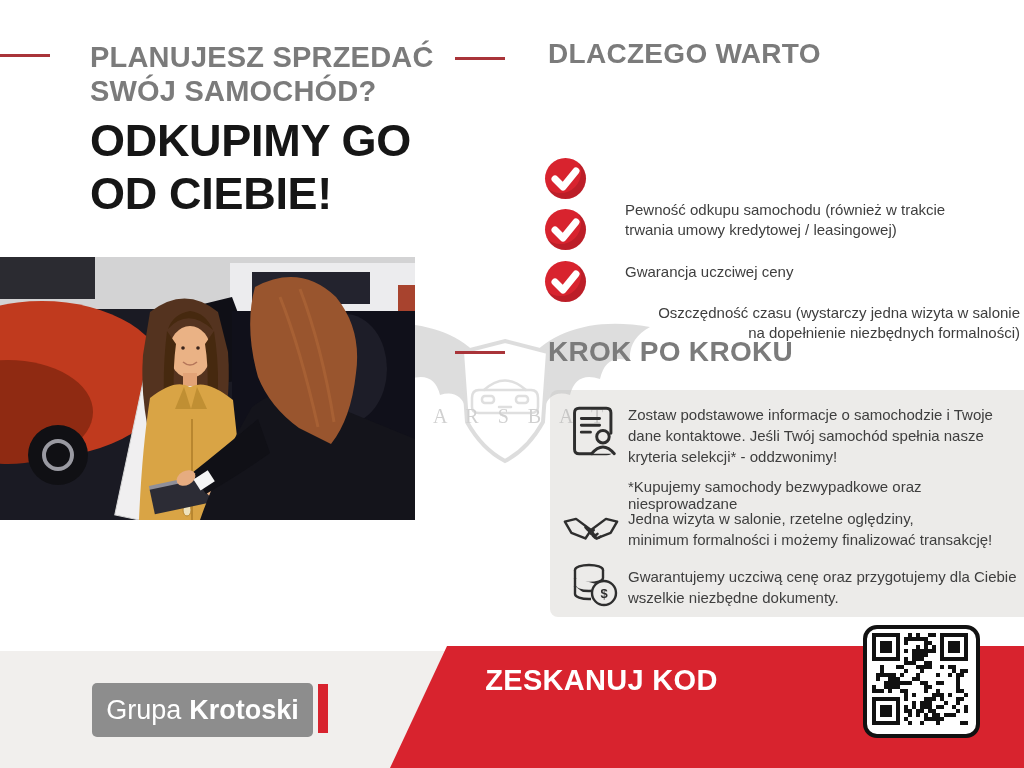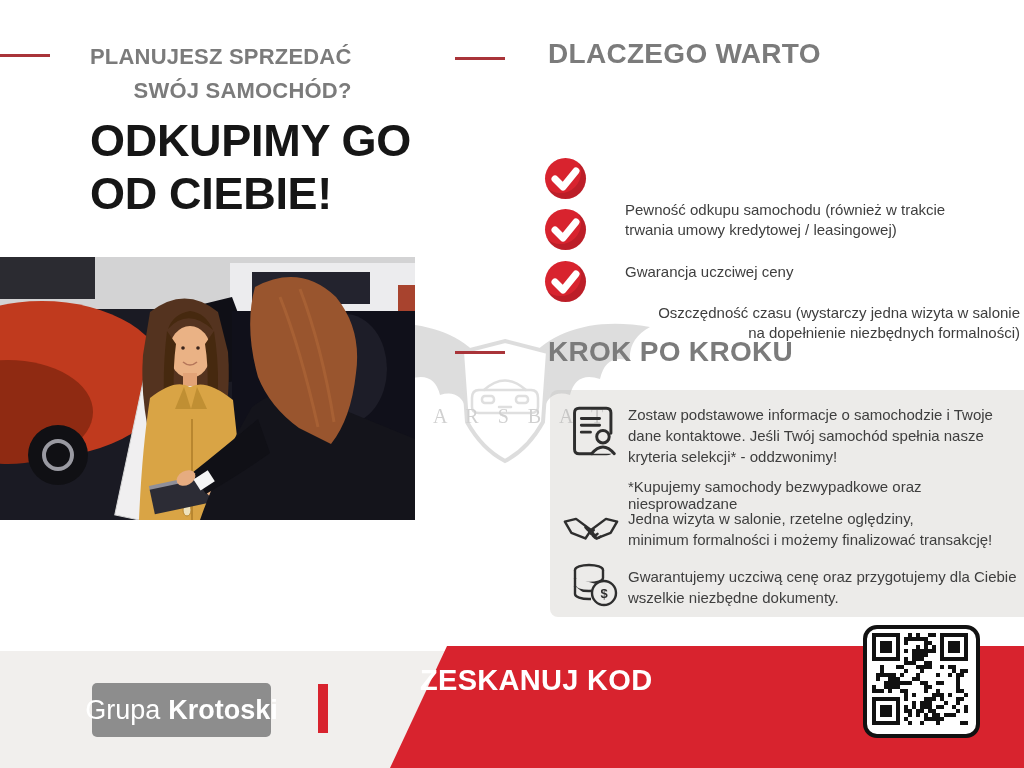--- a/index.html
+++ b/index.html
@@ -4,21 +4,21 @@
 <style>
   html,body{margin:0;padding:0;background:#e9e9e9;}
   .page{position:relative;width:1024px;height:768px;background:#ffffff;overflow:hidden;
         font-family:"Liberation Sans",sans-serif;}
   .abs{position:absolute;}
 
   
   .dash{height:3px;width:50px;background:#a93439;}
 
   
-  .subtitle{left:90px;top:40px;font-size:22px;line-height:34px;font-weight:700;color:#7b7b7b;letter-spacing:.2px;text-align:right;}
+  .subtitle{left:90px;top:40px;font-size:29px;line-height:34px;font-weight:700;color:#7b7b7b;letter-spacing:.2px;}
   .title{left:90px;top:114px;font-size:45px;line-height:53px;font-weight:800;color:#161616;letter-spacing:-.3px;}
 
   
   .benefits-heading{left:548px;top:38px;font-size:28px;line-height:31px;font-weight:700;color:#7b7b7b;letter-spacing:.3px;}
   .steps-heading{left:548px;top:336px;font-size:28px;line-height:31px;font-weight:700;color:#7b7b7b;letter-spacing:.3px;z-index:5;}
 
   
   .check{width:41px;height:41px;border-radius:50%;background:#d8232e;left:545px;z-index:5;
          box-shadow:inset -5px -6px 0 rgba(0,0,0,.13);}
   .check svg{position:absolute;left:0;top:0;}
@@ -33,31 +33,31 @@
   
   .watermark{left:352px;top:303px;z-index:3;pointer-events:none;}
 
   
   .photo{left:0;top:257px;width:415px;height:263px;z-index:4;}
 
   
   .footer-strip{left:0;top:651px;width:1024px;height:117px;background:#f1efed;z-index:4;}
   .banner{left:0;top:646px;width:1024px;height:122px;background:#d8232e;z-index:5;
           clip-path:polygon(447px 0,1024px 0,1024px 122px,390px 122px);}
-  .cta{left:420px;width:363px;text-align:left;color:#ffffff;font-weight:800;font-size:29px;
+  .cta{left:420px;width:363px;text-align:center;color:#ffffff;font-weight:800;font-size:29px;
        line-height:33px;letter-spacing:.3px;z-index:6;}
   .cta1{top:664px;} .cta2{top:697px;}
 
   
   .qr{left:863px;top:625px;width:117px;height:113px;background:#ffffff;border:4px solid #111111;
       border-radius:14px;z-index:7;box-sizing:border-box;}
   .qr svg{position:absolute;left:5px;top:4px;}
 
   
-  .brand-plate{left:92px;top:683px;width:179px;height:54px;background:#8d8d8d;border-radius:5px;
+  .brand-plate{left:92px;top:683px;width:221px;height:54px;background:#8d8d8d;border-radius:5px;
                z-index:6;display:flex;align-items:center;justify-content:center;color:#ffffff;font-size:27px;}
   .brand-plate .light{font-weight:400;margin-right:8px;}
   .brand-plate .bold{font-weight:700;}
   .brand-bar{left:318px;top:684px;width:10px;height:49px;background:#d8232e;z-index:6;}
 </style>
 </head>
 <body>
 
 <div class="page">
 

